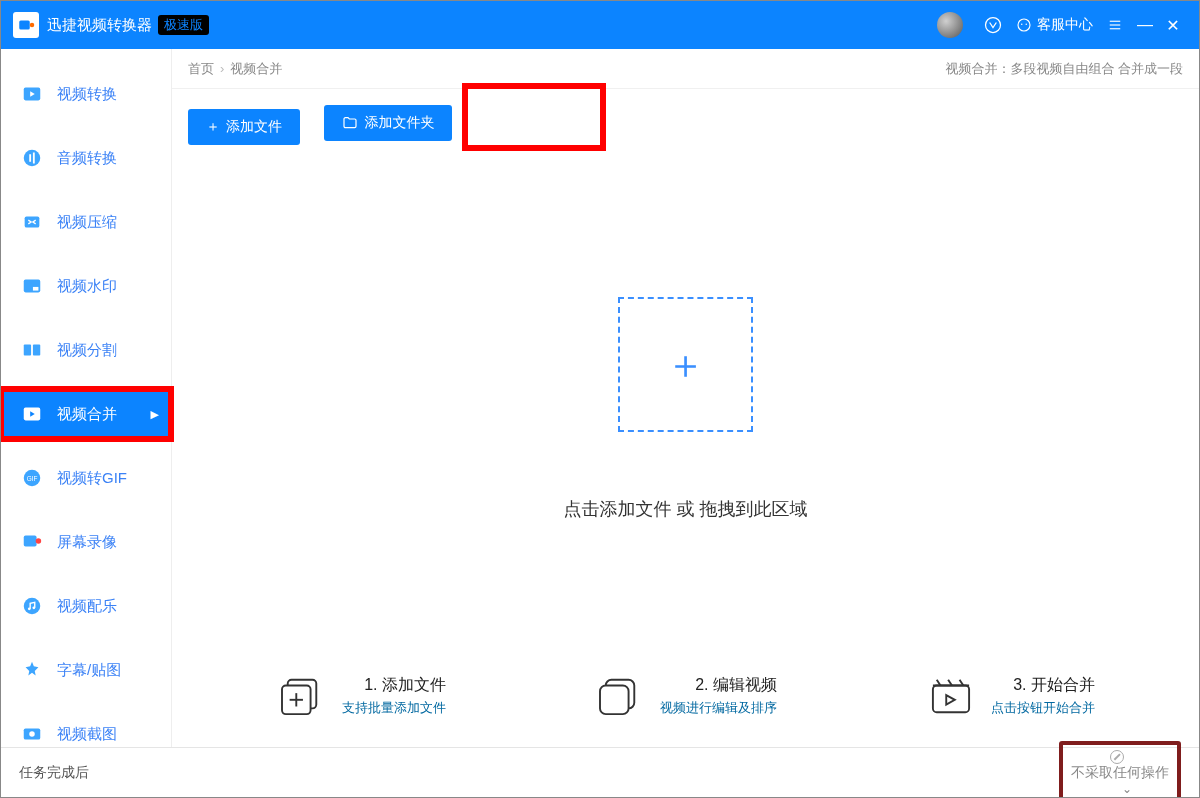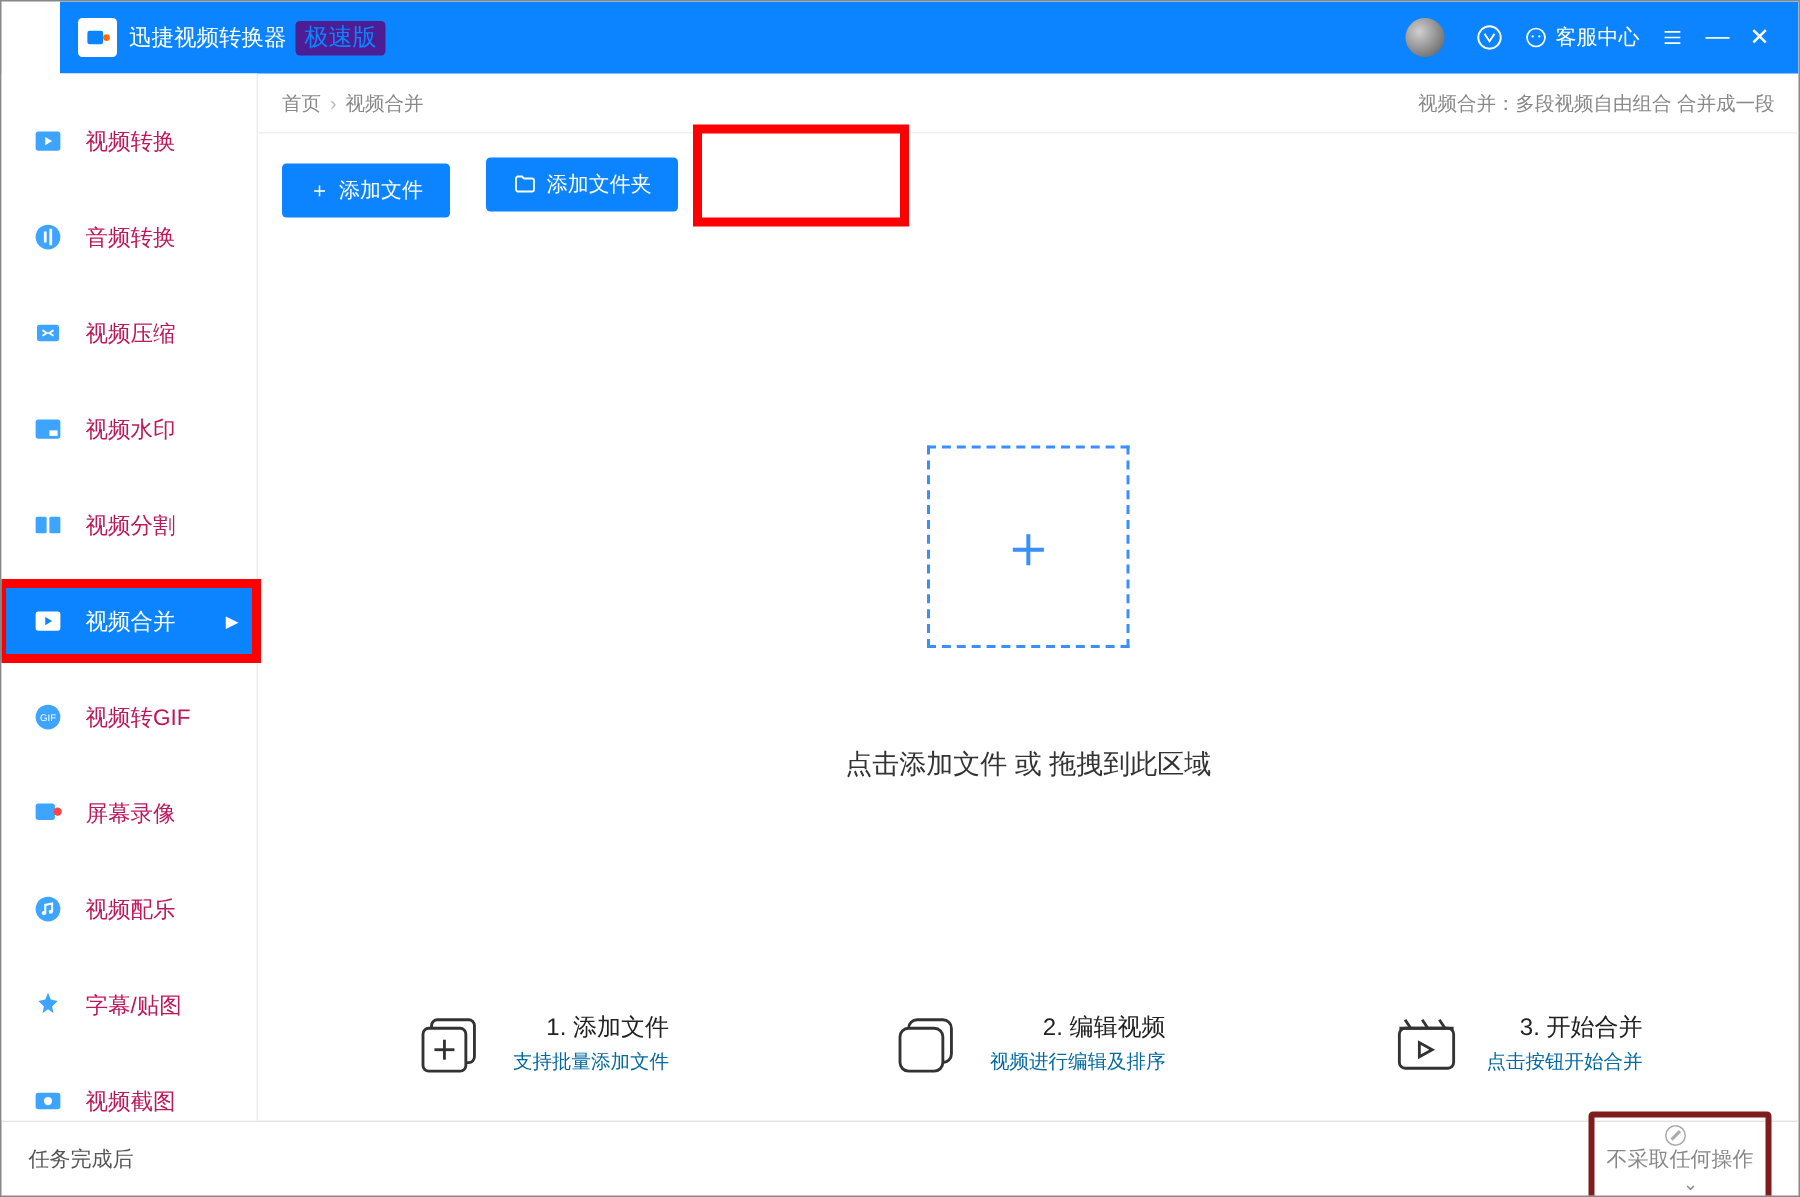--- a/index.html
+++ b/index.html
@@ -1,31 +1,31 @@
 <!DOCTYPE html>
 <html><head>
 <meta charset="utf-8">
 <style>
 * { margin: 0; padding: 0; box-sizing: border-box; font-family: "Microsoft YaHei", Arial, sans-serif; }
 body { background: #fff; width: 1200px; height: 798px; overflow: hidden; border: 1px solid #888; }
 
-.titlebar { height: 48px; background: #0c84ff; color: #fff; display: flex; align-items: center; padding: 0 12px; margin-left: 39px; }
+.titlebar { height: 48px; background: #0c84ff; color: #fff; display: flex; align-items: center; padding: 0 12px; }
 .app-logo { width: 26px; height: 26px; background: #fff; border-radius: 3px; display: flex; align-items: center; justify-content: center; margin-right: 8px; }
 .app-title { font-size: 15px; font-weight: 500; }
-.app-badge { margin-left: 6px; background: #4c1d95; color: #0c84ff; font-size: 16px; padding: 1px 6px; border-radius: 3px; }
+.app-badge { margin-left: 6px; background: #000000; color: #0c84ff; font-size: 13px; padding: 1px 6px; border-radius: 3px; }
 .titlebar-spacer { flex: 1; }
 .avatar { width: 26px; height: 26px; border-radius: 50%; background: radial-gradient(circle at 35% 35%, #d0d0d0, #555); margin-right: 14px; }
 .tb-icon { width: 24px; height: 24px; display: inline-flex; align-items: center; justify-content: center; margin: 0 4px; cursor: pointer; }
 .support { display: flex; align-items: flex-end; margin: 0 6px; cursor: pointer; font-size: 14px; }
 .support svg { margin-right: 4px; }
 .winbtn { width: 28px; text-align: center; cursor: pointer; font-size: 16px; }
 
 .layout { display: flex; height: calc(100% - 48px - 50px); }
 .sidebar { width: 170px; padding-top: 20px; background: #fff; }
-.side-item { height: 50px; display: flex; align-items: center; padding-left: 18px; cursor: pointer; font-size: 15px; color: #be185d; margin-bottom: 14px; position: relative; }
+.side-item { height: 50px; display: flex; align-items: center; padding-left: 18px; cursor: pointer; font-size: 15px; color: #3b82f6; margin-bottom: 14px; position: relative; }
 .side-item .icon { width: 26px; height: 26px; margin-right: 12px; display: flex; align-items: center; justify-content: center; }
 .side-item.active { background: #0c84ff; color: #fff; }
 .side-item.active .arrow { position: absolute; right: 12px; font-size: 11px; }
 .highlight-red { outline: 6px solid #ff0000; outline-offset: -3px; }
 
 .main { flex: 1; display: flex; flex-direction: column; border-left: 1px solid #eee; }
 .crumb-row { height: 40px; display: flex; align-items: center; padding: 0 16px; color: #888; font-size: 13px; border-bottom: 1px solid #f0f0f0; justify-content: space-between; }
 .crumb-row .sep { margin: 0 6px; color: #bbb; }
 .crumb-desc { margin-left: auto; }
 

